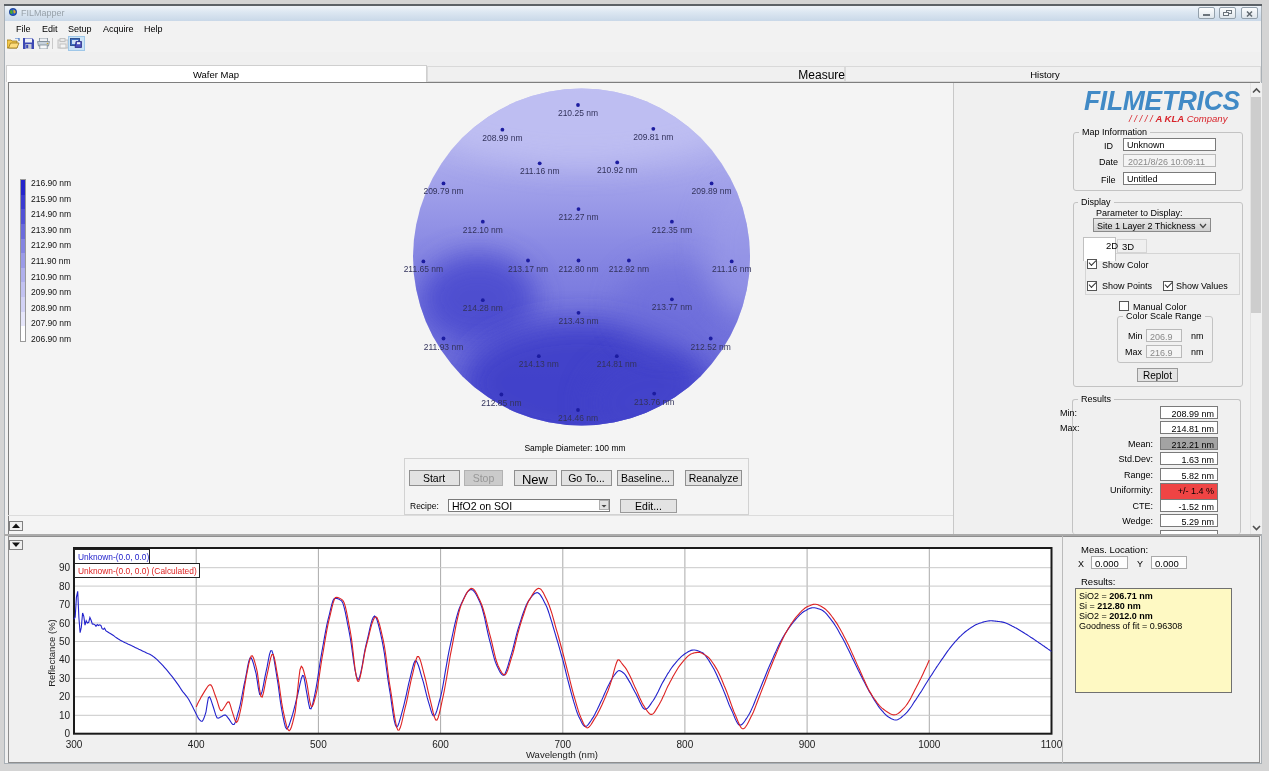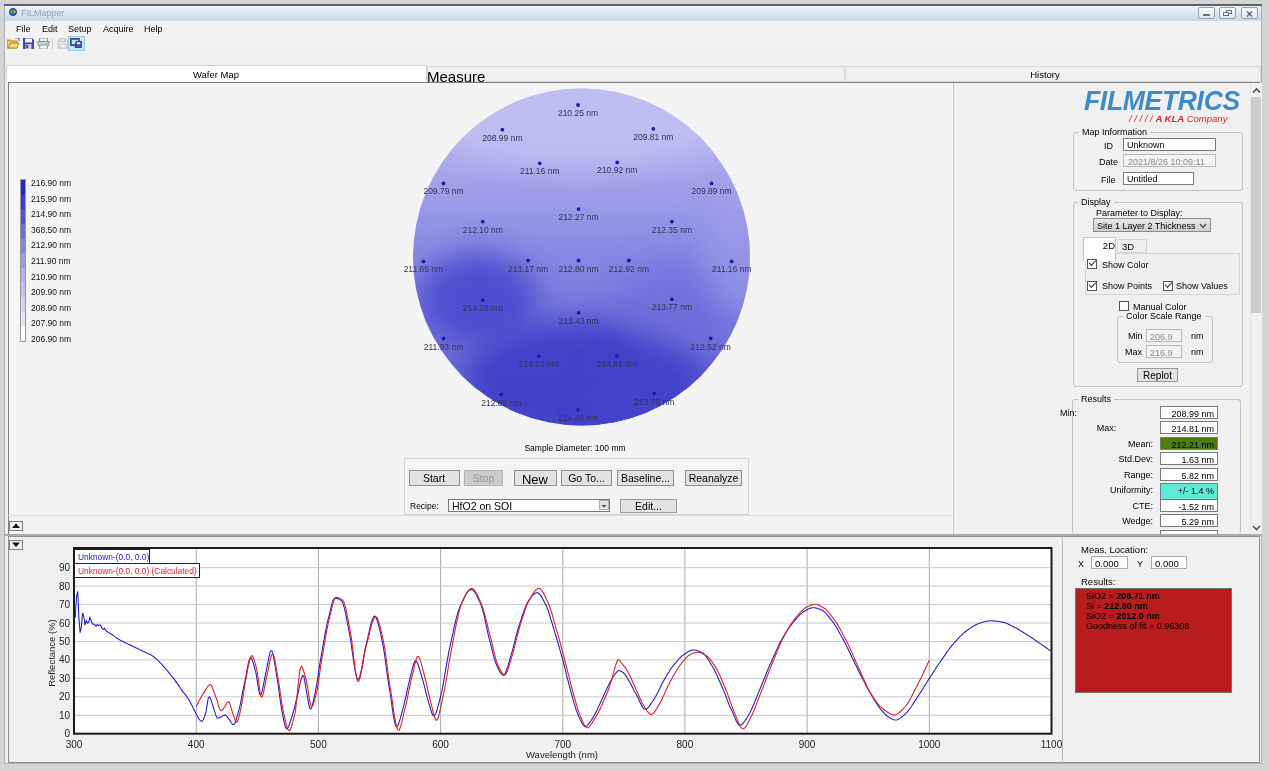--- a/index.html
+++ b/index.html
@@ -75,21 +75,21 @@
     <rect x="0.5" y="0.5" width="9" height="7" fill="#3f6fc0" stroke="#2a4a88" stroke-width="0.9"></rect>
     <rect x="2" y="2" width="6" height="4" fill="#cfe2f5"></rect>
     <path d="M5 9.5 H11.5 V3.5 H6 Z" fill="#4a50bb" stroke="#2d2f88" stroke-width="0.8"></path>
     <rect x="7" y="4.2" width="3.2" height="2" fill="#eef2f8"></rect>
   </svg>
 
 <div class="abs" style="left:427px;top:66px;width:418px;height:16px;background:#f0f0f0;border:1px solid #d9d9d9"></div>
 <div class="abs" style="left:845px;top:66px;width:416px;height:16px;background:#f0f0f0;border:1px solid #d9d9d9"></div>
 <div class="abs" style="left:6px;top:65px;width:421px;height:17px;background:#fff;border:1px solid #cfcfcf;border-bottom:none"></div>
 <div class="abs" style="left:0px;top:69px;width:432px;text-align:center;font-size:9.5px">Wafer Map</div>
-<div class="abs" style="left:427px;top:68px;width:418px;text-align:left;font-size:15px">Measure</div>
+<div class="abs" style="left:427px;top:68px;width:418px;text-align:right;font-size:12px">Measure</div>
 <div class="abs" style="left:837px;top:69px;width:416px;text-align:center;font-size:9.5px">History</div>
 
 <div class="abs" style="left:8px;top:82px;width:1252px;height:453px;background:#f4f4f4;border:1px solid #7e7e7e"></div>
 
 <div class="abs" style="left:954px;top:83px;width:307px;height:451px;background:#f0f0f0"></div>
 <div class="abs" style="left:953px;top:83px;width:1px;height:451px;background:#c8c8c8"></div>
 
 <svg class="abs" style="left:8px;top:83px" width="945" height="432" font-family="Liberation Sans">
 <defs>
 <linearGradient id="wg" x1="0" y1="0" x2="0" y2="1">
@@ -164,21 +164,21 @@
 <circle cx="646.2" cy="310.6" r="1.9" fill="#1c1ca0"></circle>
 <text x="646.2" y="321.6" text-anchor="middle" font-size="8.5" fill="#33335c">213.76 nm</text>
 <circle cx="570.0" cy="327.0" r="1.9" fill="#1c1ca0"></circle>
 <text x="570.0" y="338.0" text-anchor="middle" font-size="8.5" fill="#33335c">214.46 nm</text>
 </svg>
 
 <div class="abs" style="left:20px;top:179px;width:6px;height:163px;background:linear-gradient(#2525cb 0.00% 9.09%,#3b3bd1 9.09% 18.18%,#5252d6 18.18% 27.27%,#6b6bdc 27.27% 36.36%,#8585e2 36.36% 45.45%,#9b9be8 45.45% 54.55%,#b0b0ed 54.55% 63.64%,#c2c2f1 63.64% 72.73%,#d2d2f5 72.73% 81.82%,#e6e6fa 81.82% 90.91%,#ffffff 90.91% 100.00%);border:1px solid #999"></div>
 <div style="position:absolute;left:31px;top:178.3px;font-size:8.5px;color:#111">216.90 nm</div>
 <div style="position:absolute;left:31px;top:193.8px;font-size:8.5px;color:#111">215.90 nm</div>
 <div style="position:absolute;left:31px;top:209.4px;font-size:8.5px;color:#111">214.90 nm</div>
-<div style="position:absolute;left:31px;top:224.9px;font-size:8.5px;color:#111">368.50 nm</div>
+<div style="position:absolute;left:31px;top:224.9px;font-size:8.5px;color:#111">213.90 nm</div>
 <div style="position:absolute;left:31px;top:240.4px;font-size:8.5px;color:#111">212.90 nm</div>
 <div style="position:absolute;left:31px;top:255.9px;font-size:8.5px;color:#111">211.90 nm</div>
 <div style="position:absolute;left:31px;top:271.5px;font-size:8.5px;color:#111">210.90 nm</div>
 <div style="position:absolute;left:31px;top:287.0px;font-size:8.5px;color:#111">209.90 nm</div>
 <div style="position:absolute;left:31px;top:302.5px;font-size:8.5px;color:#111">208.90 nm</div>
 <div style="position:absolute;left:31px;top:318.1px;font-size:8.5px;color:#111">207.90 nm</div>
 <div style="position:absolute;left:31px;top:333.6px;font-size:8.5px;color:#111">206.90 nm</div>
 
 <div class="abs" style="left:475px;top:443px;width:200px;text-align:center;font-size:8.5px">Sample Diameter: 100 mm</div>
 
@@ -266,31 +266,31 @@
 <div class="abs" style="left:1084px;top:86px;font-size:27px;font-weight:bold;font-style:italic;color:#418ac6;letter-spacing:-0.3px;transform:scaleX(0.98);transform-origin:left">FILMETRICS</div>
 <div class="abs" style="left:1129px;top:113px;font-size:9.5px;font-style:italic;color:#d8232a">/ / / / / <span style="font-weight:bold">A KLA</span> Company</div>
 
 <div class="abs grp" style="left:1073px;top:132px;width:170px;height:59px"></div>
 <div class="grplbl" style="left:1079px;top:127px">Map Information</div>
 <div class="abs t11" style="left:1104px;top:141px">ID</div>
 <div class="abs box" style="left:1123px;top:138px;width:93px;height:13px;padding:1px 3px">Unknown</div>
 <div class="abs t11" style="left:1099px;top:157px">Date</div>
 <div class="abs" style="left:1123px;top:154px;width:93px;height:13px;background:#f4f4f4;border:1px solid #b9b9b9;font-size:9px;color:#8a8a8a;padding:2px 4px;white-space:nowrap;overflow:hidden">2021/8/26 10:09:11</div>
 <div class="abs t11" style="left:1101px;top:175px">File</div>
-<div class="abs box" style="left:1123px;top:172px;width:71px;height:13px;padding:1px 3px">Untitled</div>
+<div class="abs box" style="left:1123px;top:172px;width:93px;height:13px;padding:1px 3px">Untitled</div>
 
 <div class="abs grp" style="left:1073px;top:202px;width:170px;height:185px"></div>
 <div class="grplbl" style="left:1078px;top:197px">Display</div>
 <div class="abs t11" style="left:1096px;top:208px">Parameter to Display:</div>
 <div class="abs" style="left:1093px;top:218px;width:118px;height:14px;background:linear-gradient(#e9e9e9,#d0d0d0);border:1px solid #8a8a8a;font-size:9px;padding:2px 3px;white-space:nowrap;overflow:hidden">Site 1 Layer 2 Thickness<svg class="abs" style="right:3px;top:4px" width="8" height="6">
       <path d="M1 1 L4 4.5 L7 1" fill="none" stroke="#444" stroke-width="1.2"></path>
     </svg></div>
 <div class="abs" style="left:1085px;top:252.8px;width:155px;height:42px;background:#efefef;border:1px solid #d5d5d5"></div>
 <div class="abs" style="left:1117px;top:238.5px;width:30px;height:14px;background:#efefef;border:1px solid #d5d5d5;font-size:9.5px;text-align:left;padding:1px 0 0 4px">3D</div>
-<div class="abs" style="left:1083px;top:237px;width:33px;height:24px;background:#fff;border:1px solid #c0c0c0;border-bottom:none;font-size:9.5px;text-align:right;padding:2px 0 0 2px">2D</div>
+<div class="abs" style="left:1083px;top:237px;width:33px;height:24px;background:#fff;border:1px solid #c0c0c0;border-bottom:none;font-size:9.5px;text-align:left;padding:2px 0 0 22px">2D</div>
 <div class="abs cb" style="left:1087px;top:259px"></div>
 <div class="abs t11" style="left:1102px;top:260px;font-size:9px">Show Color</div>
 <div class="abs cb" style="left:1087px;top:280.5px"></div>
 <div class="abs t11" style="left:1102px;top:280px;font-size:9px;top:281px">Show Points</div>
 <div class="abs cb" style="left:1162.5px;top:280.5px"></div>
 <div class="abs t11" style="left:1176px;top:280px;font-size:9px;top:281px">Show Values</div>
 <div class="abs cbe" style="left:1119px;top:301px"></div>
 <div class="abs t11" style="left:1133px;top:302px;font-size:9px">Manual Color</div>
 <div class="abs grp" style="left:1117px;top:316px;width:96px;height:47px"></div>
 <div class="grplbl" style="left:1123px;top:311px">Color Scale Range</div>
@@ -299,30 +299,30 @@
 <div class="abs t11" style="left:1191px;top:331px">nm</div>
 <div class="abs t11" style="left:1125px;top:347px">Max</div>
 <div class="abs" style="left:1146px;top:345px;width:36px;height:13px;background:#f4f4f4;border:1px solid #b9b9b9;font-size:9px;color:#8a8a8a;padding:2px 3px">216.9</div>
 <div class="abs t11" style="left:1191px;top:347px">nm</div>
 <div class="abs" style="left:1137px;top:368px;width:41px;height:14px;background:#e3e3e3;border:1px solid #9a9a9a;font-size:10px;text-align:center;padding-top:1px">Replot</div>
 
 <div class="abs" style="left:1072px;top:399px;width:169px;height:135px;border:1px solid #c3c3c3;border-radius:3px;border-bottom:none"></div>
 <div class="grplbl" style="left:1078px;top:394px">Results</div>
 <div style="position:absolute;left:1060px;top:408.0px;width:93px;font-size:9px">Min:</div>
 <div style="position:absolute;left:1160px;top:406.0px;width:58px;height:13px;background:#fff;border:1px solid #7a7a7a;font-size:9px;text-align:right;padding:2px 3px 0 1px;white-space:nowrap;overflow:hidden">208.99 nm</div>
-<div style="position:absolute;left:1060px;top:423.4px;width:93px;text-align:center;font-size:9px">Max:</div>
+<div style="position:absolute;left:1060px;top:423.4px;width:93px;text-align:left;font-size:9px">Max:</div>
 <div style="position:absolute;left:1160px;top:421.4px;width:58px;height:13px;background:#fff;border:1px solid #7a7a7a;font-size:9px;text-align:right;padding:2px 3px 0 1px;white-space:nowrap;overflow:hidden">214.81 nm</div>
 <div style="position:absolute;left:1060px;top:438.9px;width:93px;text-align:right;font-size:9px">Mean:</div>
-<div style="position:absolute;left:1160px;top:436.9px;width:58px;height:13px;background:#4d7c0f;border:1px solid #7a7a7a;font-size:9px;text-align:right;padding:2px 3px 0 1px;white-space:nowrap;overflow:hidden">212.21 nm</div>
+<div style="position:absolute;left:1160px;top:436.9px;width:58px;height:13px;background:#a3a3a3;border:1px solid #7a7a7a;font-size:9px;text-align:right;padding:2px 3px 0 1px;white-space:nowrap;overflow:hidden">212.21 nm</div>
 <div style="position:absolute;left:1060px;top:454.4px;width:93px;text-align:right;font-size:9px">Std.Dev:</div>
 <div style="position:absolute;left:1160px;top:452.4px;width:58px;height:13px;background:#fff;border:1px solid #7a7a7a;font-size:9px;text-align:right;padding:2px 3px 0 1px;white-space:nowrap;overflow:hidden">1.63 nm</div>
 <div style="position:absolute;left:1060px;top:469.8px;width:93px;text-align:right;font-size:9px">Range:</div>
 <div style="position:absolute;left:1160px;top:467.8px;width:58px;height:13px;background:#fff;border:1px solid #7a7a7a;font-size:9px;text-align:right;padding:2px 3px 0 1px;white-space:nowrap;overflow:hidden">5.82 nm</div>
 <div style="position:absolute;left:1060px;top:485.2px;width:93px;text-align:right;font-size:9px">Uniformity:</div>
-<div style="position:absolute;left:1160px;top:483.2px;width:58px;height:24px;background:#5eead4;border:1px solid #7a7a7a;font-size:9px;text-align:right;padding:2px 3px 12px 1px;white-space:nowrap;overflow:hidden">+/- 1.4 %</div>
+<div style="position:absolute;left:1160px;top:483.2px;width:58px;height:24px;background:#ef4444;border:1px solid #7a7a7a;font-size:9px;text-align:right;padding:2px 3px 12px 1px;white-space:nowrap;overflow:hidden">+/- 1.4 %</div>
 <div style="position:absolute;left:1060px;top:500.7px;width:93px;text-align:right;font-size:9px">CTE:</div>
 <div style="position:absolute;left:1160px;top:498.7px;width:58px;height:13px;background:#fff;border:1px solid #7a7a7a;font-size:9px;text-align:right;padding:2px 3px 0 1px;white-space:nowrap;overflow:hidden">-1.52 nm</div>
 <div style="position:absolute;left:1060px;top:516.1px;width:93px;text-align:right;font-size:9px">Wedge:</div>
 <div style="position:absolute;left:1160px;top:514.1px;width:58px;height:13px;background:#fff;border:1px solid #7a7a7a;font-size:9px;text-align:right;padding:2px 3px 0 1px;white-space:nowrap;overflow:hidden">5.29 nm</div>
 <div style="position:absolute;left:1160px;top:529.6px;width:58px;height:4px;background:#fff;border:1px solid #7a7a7a;border-bottom:none"></div>
 
 <div class="abs" style="left:1250px;top:83px;width:12px;height:451px;background:#f0f0f0;border-left:1px solid #e3e3e3"></div>
 <svg class="abs" style="left:1252px;top:87px" width="9" height="8">
     <path d="M1 5.5 L4.5 2 L8 5.5" fill="none" stroke="#505050" stroke-width="1.6"></path>
   </svg>
@@ -330,18 +330,18 @@
 <svg class="abs" style="left:1252px;top:524px" width="9" height="8">
     <path d="M1 2 L4.5 5.5 L8 2" fill="none" stroke="#505050" stroke-width="1.6"></path>
   </svg>
 
 <div class="abs" style="left:1081px;top:544px;font-size:9.5px">Meas. Location:</div>
 <div class="abs t11" style="left:1078px;top:559px">X</div>
 <div class="abs" style="left:1091px;top:556px;width:37px;height:13px;background:#fdfdfd;border:1px solid #aaa;font-size:9.5px;padding:1px 3px">0.000</div>
 <div class="abs t11" style="left:1137px;top:559px">Y</div>
 <div class="abs" style="left:1151px;top:556px;width:36px;height:13px;background:#fdfdfd;border:1px solid #aaa;font-size:9.5px;padding:1px 3px">0.000</div>
 <div class="abs" style="left:1081px;top:576px;font-size:9.5px">Results:</div>
-<div class="abs" style="left:1075px;top:588px;width:157px;height:105px;background:#b91c1c;border:1px solid #707070;font-size:9px;line-height:10px;padding:2px 10px">SiO2 = <b>206.71 nm</b><br>Si = <b>212.80 nm</b><br>SiO2 = <b>2012.0 nm</b><br>Goodness of fit = 0.96308</div>
+<div class="abs" style="left:1075px;top:588px;width:157px;height:105px;background:#fef9c3;border:1px solid #707070;font-size:9px;line-height:10px;padding:2px 3px">SiO2 = <b>206.71 nm</b><br>Si = <b>212.80 nm</b><br>SiO2 = <b>2012.0 nm</b><br>Goodness of fit = 0.96308</div>
 <style>
 .cb{width:10px;height:10px;background:#fff;border:1px solid #555}
 .cb::after{content:"";position:absolute;left:1px;top:0px;width:6px;height:3px;border-left:1.3px solid #333;border-bottom:1.3px solid #333;transform:rotate(-45deg)}
 .cbe{width:10px;height:10px;background:#fff;border:1px solid #555}
 </style>
 
 </body></html>

